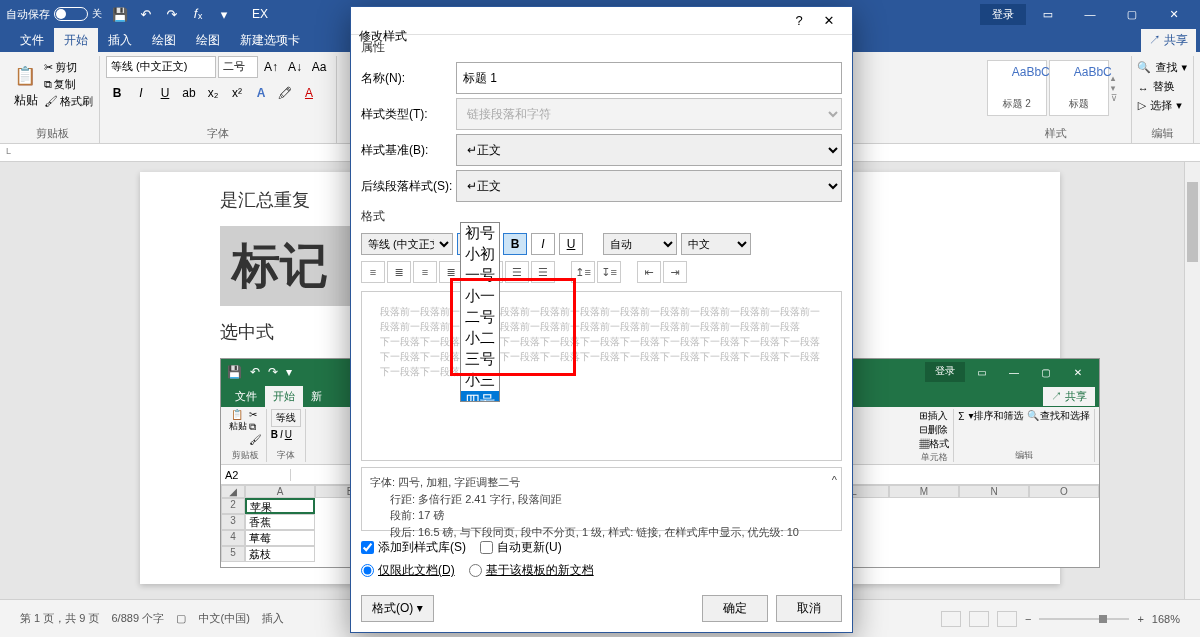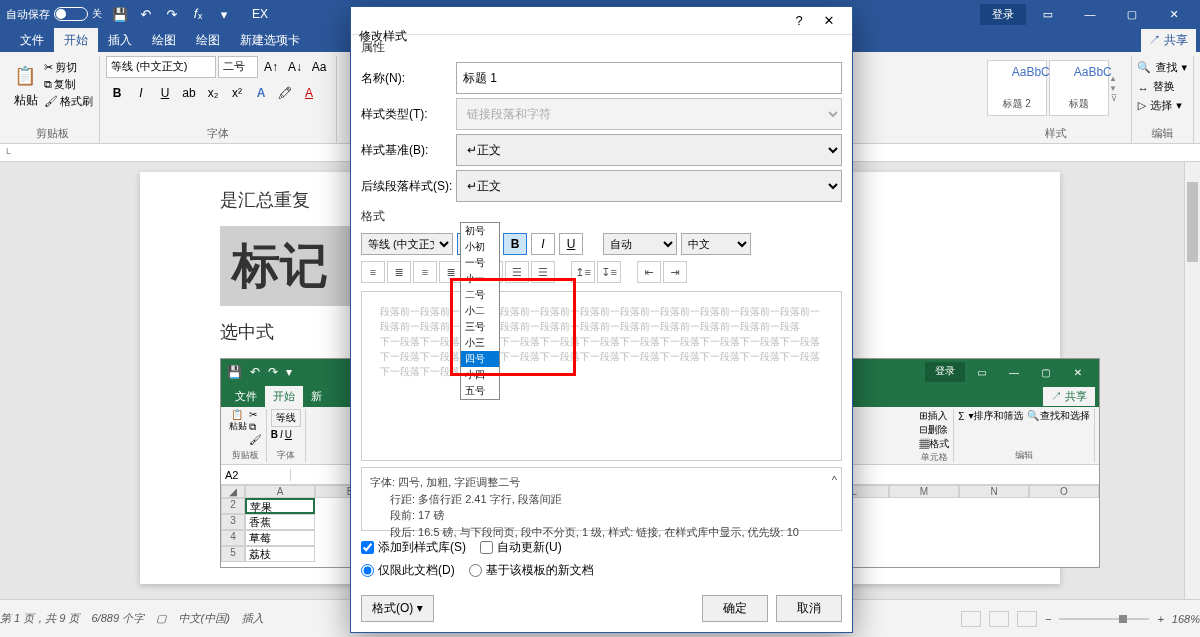--- a/index.html
+++ b/index.html
@@ -96,41 +96,41 @@
 .dialog .fmtbar .btn.active { background:#cce4f7; border-color:#2b7cd3; }
 .dialog .alignbar { padding:2px 10px; display:flex; gap:16px; }
 .dialog .alignbar .grp { display:flex; gap:2px; }
 .dialog .alignbar .btn { width:24px; height:22px; border:1px solid #ccc; display:flex; align-items:center; justify-content:center; font-size:11px; color:#555; }
 .dialog .preview { margin:6px 10px; border:1px solid #ccc; height:170px; padding:12px 18px; font-size:10px; color:#bbb; line-height:1.5; overflow:hidden; position:relative; }
 .dialog .preview .sample { font-size:13px; font-weight:bold; color:#333; margin:4px 0; }
 .dialog .desc { margin:4px 10px; border:1px solid #ccc; padding:6px 8px; font-size:11px; color:#444; line-height:1.5; height:64px; position:relative;}
 .dialog .desc .caret { position:absolute; right:4px; top:4px; }
 .dialog .checks { padding:4px 10px; font-size:12px; display:flex; gap:14px; align-items:center; }
 .dialog .checks label { display:flex; align-items:center; gap:4px; }
-.dialog .radios { padding:2px 10px 8px 10px; font-size:12px; display:flex; gap:14px; }
+.dialog .radios { padding:2px 10px 8px 10px; font-size:12px; display:flex; gap:14px;text-decoration:underline; }
 .dialog .radios label { display:flex; align-items:center; gap:4px; }
 .dialog .dbtns { padding:8px 10px 10px 10px; display:flex; gap:8px; }
 .dialog .dbtns .fmtbtn { border:1px solid #aaa; padding:4px 10px; font-size:12px; background:#f0f0f0; }
 .dialog .dbtns .spacer { flex:1; }
 .dialog .dbtns .okbtn, .dialog .dbtns .cancelbtn { border:1px solid #aaa; padding:4px 20px; font-size:12px; background:#f0f0f0; }
 
 
-.dropdown { position:absolute; left:460px; top:222px; width:40px; background:#fff; border:1px solid #888; z-index:200; font-size:10px; max-height:180px; overflow-y:auto; }
+.dropdown { position:absolute; left:460px; top:222px; width:40px; background:#fff; border:1px solid #888; z-index:200; font-size:15px; max-height:180px; overflow-y:auto; }
 .dropdown .opt { padding:1px 4px; cursor:pointer; }
 .dropdown .opt.sel { background:#0078d7; color:#fff; }
 .dropdown::-webkit-scrollbar {width:12px;}
 .dropdown::-webkit-scrollbar-thumb {background:#c0c0c0;}
 .dropdown::-webkit-scrollbar-button:vertical:start {height:12px;background:#e0e0e0;border:1px solid #b0b0b0;}
 .dropdown::-webkit-scrollbar-button:vertical:end {height:12px;background:#e0e0e0;border:1px solid #b0b0b0;}
 
 
 .redbox { position:absolute; border:3px solid red; z-index:300; pointer-events:none; }
 
 
-.statusbar { position:absolute; bottom:0; left:0; right:0; height:38px; background:#f3f3f3; border-top:1px solid #d0d0d0; display:flex; align-items:center; padding:0 0; font-size:11px; color:#555; gap:12px;font-style:italic; }
+.statusbar { position:absolute; bottom:0; left:0; right:0; height:38px; background:#f3f3f3; border-top:1px solid #d0d0d0; display:flex; align-items:center; padding:0 20px; font-size:11px; color:#555; gap:12px; }
 .statusbar .right { margin-left:auto; display:flex; align-items:center; gap:8px; }
 .statusbar .vbtn { width:20px; height:16px; border:1px solid #ccc; }
 .statusbar .slider { width:90px; height:2px; background:#ccc; position:relative; }
 .statusbar .slider::after { content:''; width:8px; height:8px; background:#888; position:absolute; top:-3px; left:60px; }
 
 
 .vscroll { position:absolute; right:0; top:162px; bottom:22px; width:16px; background:#f0f0f0; border-left:1px solid #d0d0d0; }
 .vscroll .thumb { position:absolute; top:20px; left:2px; right:2px; height:80px; background:#c0c0c0; }
 </style>
 </head>

